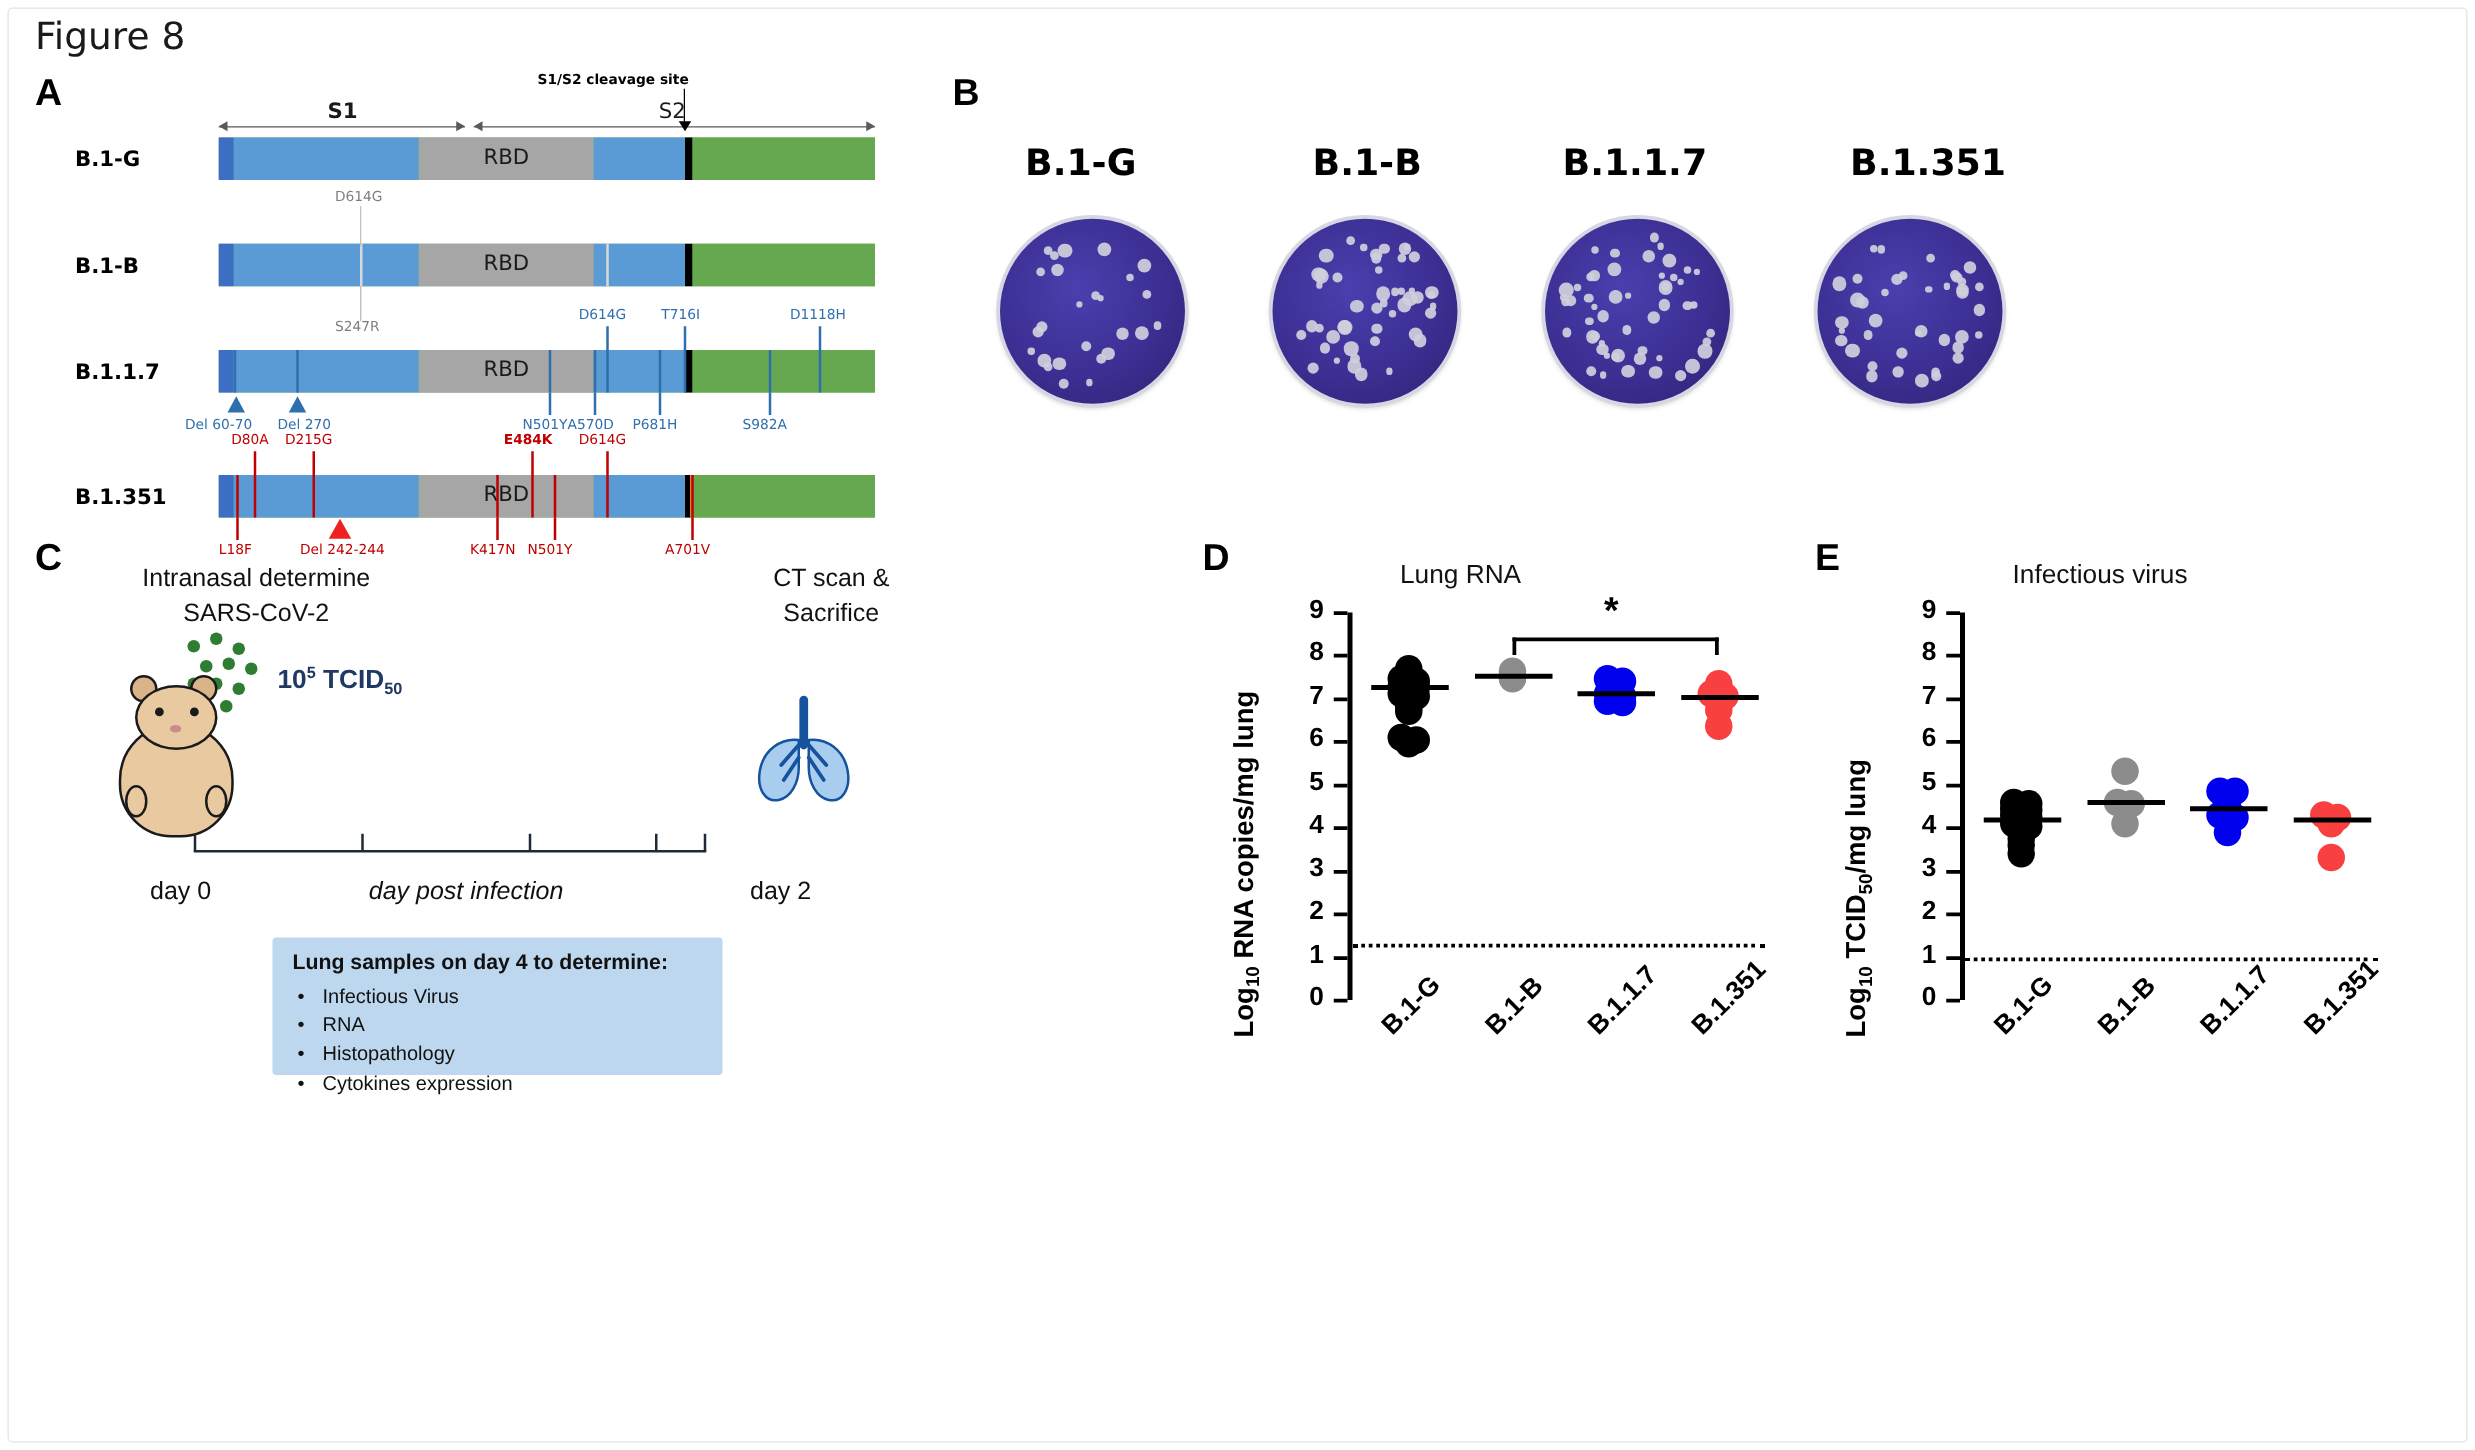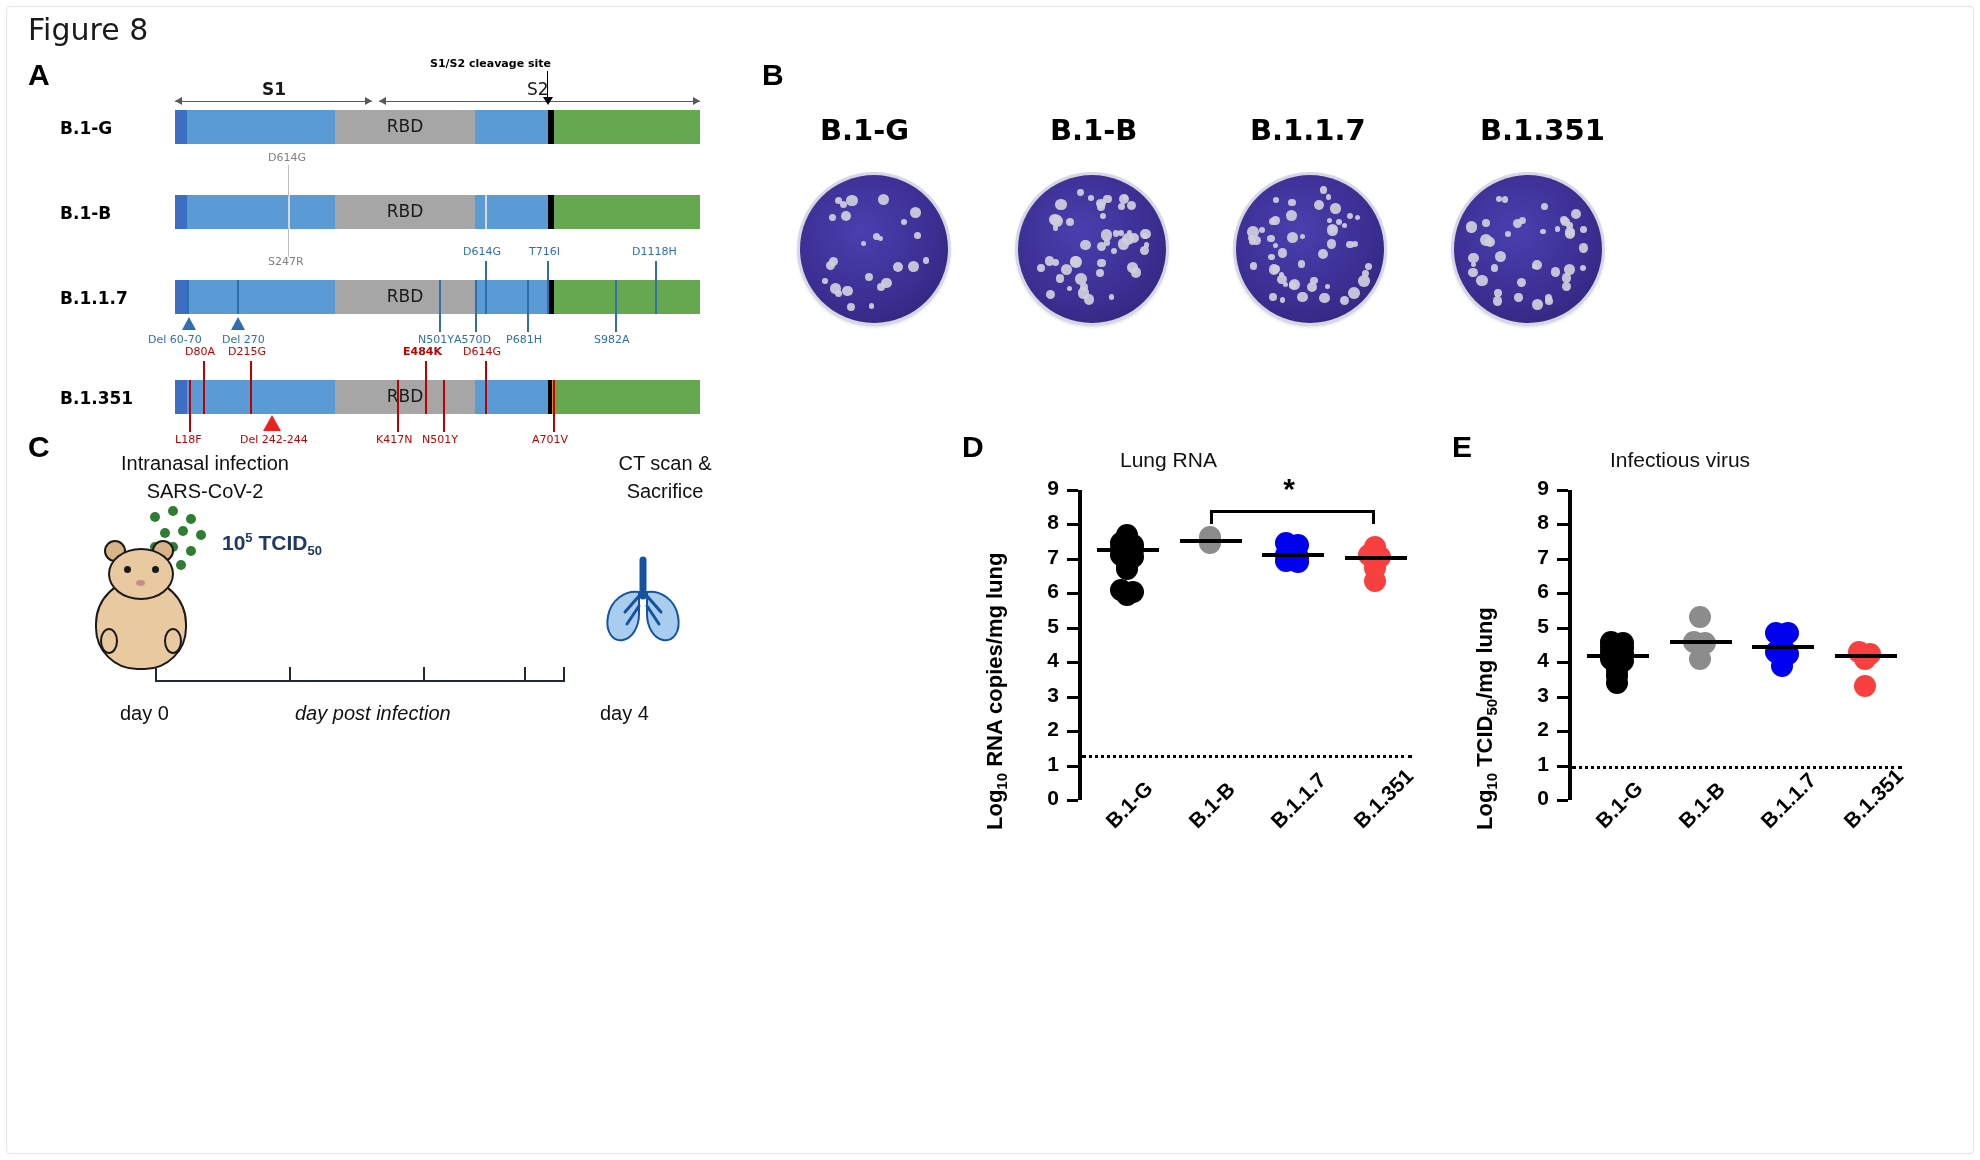--- a/index.html
+++ b/index.html
@@ -450,21 +450,21 @@
       <div class="plq" style="left: 40.7009px; top: 75.7316px; width: 11.3098px; height: 11.3098px;"></div>
       <div class="plq" style="left: 91.1257px; top: 122.01px; width: 7.66194px; height: 7.66194px;"></div>
       <div class="plq" style="left: 78.3644px; top: 85.298px; width: 10.0256px; height: 10.0256px;"></div>
       <div class="plq" style="left: 87.0219px; top: 27.7495px; width: 7.31752px; height: 7.31752px;"></div>
     </div>
 </div>
 
 <div class="panel-letter" style="left:28px; top:430px;">C</div>
 <div id="panelC">
 
-  <div class="c-text center" style="left:80px; top:22px; width:250px;">Intranasal infection</div>
+  <div class="c-text center" style="left:80px; top:22px; width:250px;">Intranasal determine</div>
   <div class="c-text center" style="left:80px; top:50px; width:250px;">SARS-CoV-2</div>
 
   <div>
     <div class="virus-dot" style="left:150px; top:82px;"></div>
     <div class="virus-dot" style="left:168px; top:76px;"></div>
     <div class="virus-dot" style="left:186px; top:84px;"></div>
     <div class="virus-dot" style="left:160px; top:98px;"></div>
     <div class="virus-dot" style="left:178px; top:96px;"></div>
     <div class="virus-dot" style="left:196px; top:100px;"></div>
     <div class="virus-dot" style="left:150px; top:112px;"></div>
@@ -502,22 +502,31 @@
 
   <div class="timeline">
     <div class="tick" style="left:0px;"></div>
     <div class="tick" style="left:134px;"></div>
     <div class="tick" style="left:268px;"></div>
     <div class="tick" style="left:369px;"></div>
     <div class="tick" style="left:408px;"></div>
   </div>
   <div class="day-lab" style="left:120px; top:272px;">day 0</div>
   <div class="dpi-lab" style="left:295px; top:272px;">day post infection</div>
-  <div class="day-lab" style="left:600px; top:272px;">day 4</div>
-
+  <div class="day-lab" style="left:600px; top:272px;">day 2</div>
+
+  <div class="infobox">
+    <h4>Lung samples on day 4 to determine:</h4>
+    <ul>
+      <li>Infectious Virus</li>
+      <li>RNA</li>
+      <li>Histopathology</li>
+      <li>Cytokines expression</li>
+    </ul>
+  </div>
 </div>
 
 <div class="panel-letter" style="left:962px; top:430px;">D</div>
 <div class="chart" id="chartD" style="left:960px; top:430px; width:520px; height:440px;">
   <div class="chart-title" id="titleD" style="left:160px; top:18px;">Lung RNA</div>
   <div class="ylabel" id="ylabD" style="left:22px; top:400px;">
     <span>Log</span><sub style="font-size:15px;">10</sub><span> RNA copies/mg lung</span>
   </div>
 <div class="axis-line" style="left: 118px; top: 60px; width: 4px; height: 310px;"></div>
     <div class="ytick" style="left: 107px; top: 369px;"></div>

